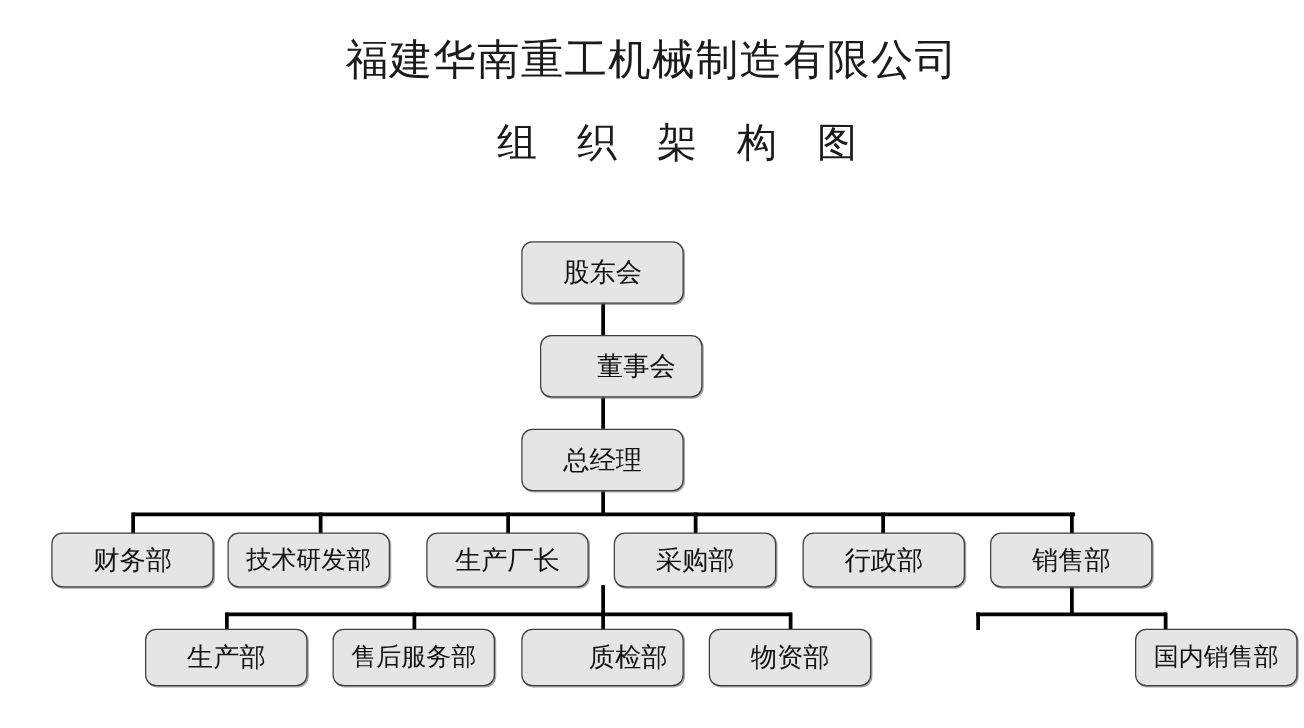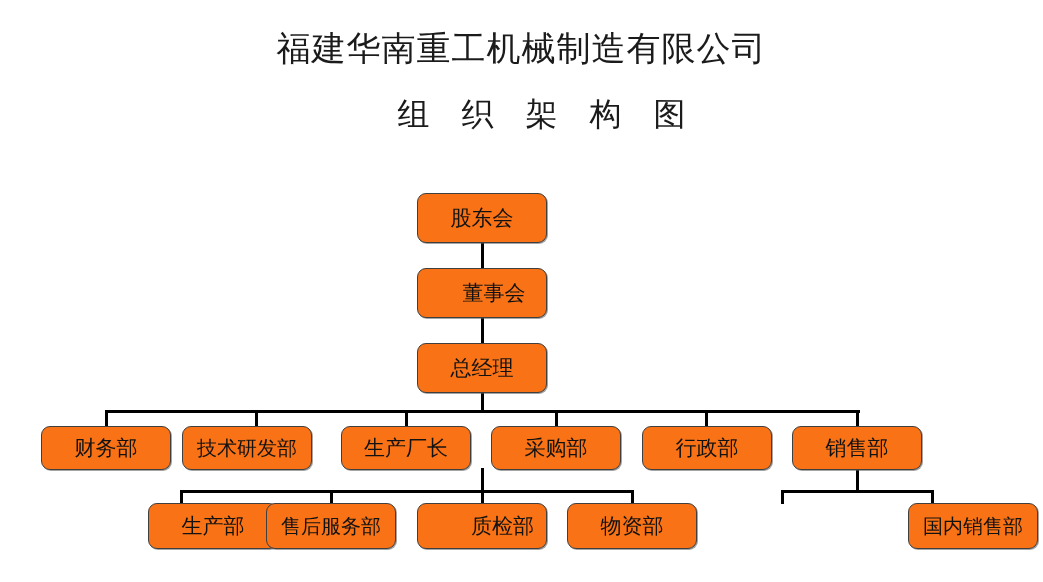--- a/index.html
+++ b/index.html
@@ -42,21 +42,21 @@
     line-height: 42px;
     letter-spacing: 12px;
     text-indent: 12px;
     padding-left: 20px;
   }
 
   
   .node {
     position: absolute;
     box-sizing: border-box;
-    background: #f97316;
+    background: #e5e5e5;
     border: 1.4px solid #3f3f3f;
     border-radius: 9px;
     display: flex;
     align-items: center;
     justify-content: center;
     font-size: 21px;
     line-height: 1;
     color: #121212;
     white-space: nowrap;
     box-shadow: 1px 1px 0 rgba(90, 90, 90, 0.55);
@@ -100,30 +100,30 @@
   <div class="conn conn-v" style="left:481px; top:490px; height:14px;"></div>
   <div class="conn conn-v" style="left:631px; top:490px; height:14px;"></div>
 
   <div class="conn conn-v" style="left:856px; top:468px; height:24px;"></div>
   <div class="conn conn-h" style="left:781px; top:490px; width:152px;"></div>
   <div class="conn conn-v" style="left:781px; top:490px; height:14px;"></div>
   <div class="conn conn-v" style="left:931px; top:490px; height:14px;"></div>
 
   <div class="node" style="left:417px; top:193px; width:130px; height:50px;">股东会</div>
 
-  <div class="node" style="left:417px; top:268px; width:130px; height:50px;padding-left:24px;">董事会</div>
+  <div class="node" style="left:432px; top:268px; width:130px; height:50px;padding-left:24px;">董事会</div>
 
   <div class="node" style="left:417px; top:343px; width:130px; height:50px;">总经理</div>
 
   <div class="node" style="left:41px; top:426px; width:130px; height:44px;">财务部</div>
   <div class="node narrow-text" style="left:182px; top:426px; width:130px; height:44px;">技术研发部</div>
   <div class="node" style="left:341px; top:426px; width:130px; height:44px;">生产厂长</div>
   <div class="node" style="left:491px; top:426px; width:130px; height:44px;">采购部</div>
   <div class="node" style="left:642px; top:426px; width:130px; height:44px;">行政部</div>
   <div class="node" style="left:792px; top:426px; width:130px; height:44px;">销售部</div>
 
-  <div class="node" style="left:116px; top:503px; width:130px; height:46px;margin-left:32px;">生产部</div>
+  <div class="node" style="left:116px; top:503px; width:130px; height:46px;">生产部</div>
   <div class="node narrow-text" style="left:266px; top:503px; width:130px; height:46px;">售后服务部</div>
   <div class="node" style="left:417px; top:503px; width:130px; height:46px;padding-left:41px;">质检部</div>
   <div class="node" style="left:567px; top:503px; width:130px; height:46px;text-align:center;">物资部</div>
   <div class="node narrow-text" style="left:867px; top:503px; width:130px; height:46px;margin-left:41px;">国内销售部</div>
 
 </div>
 
 </body></html>

